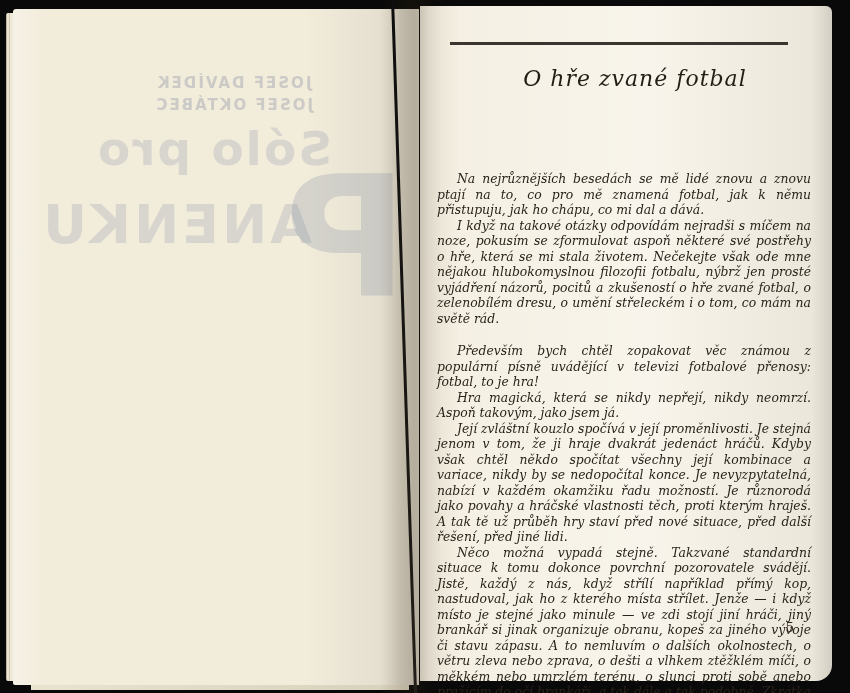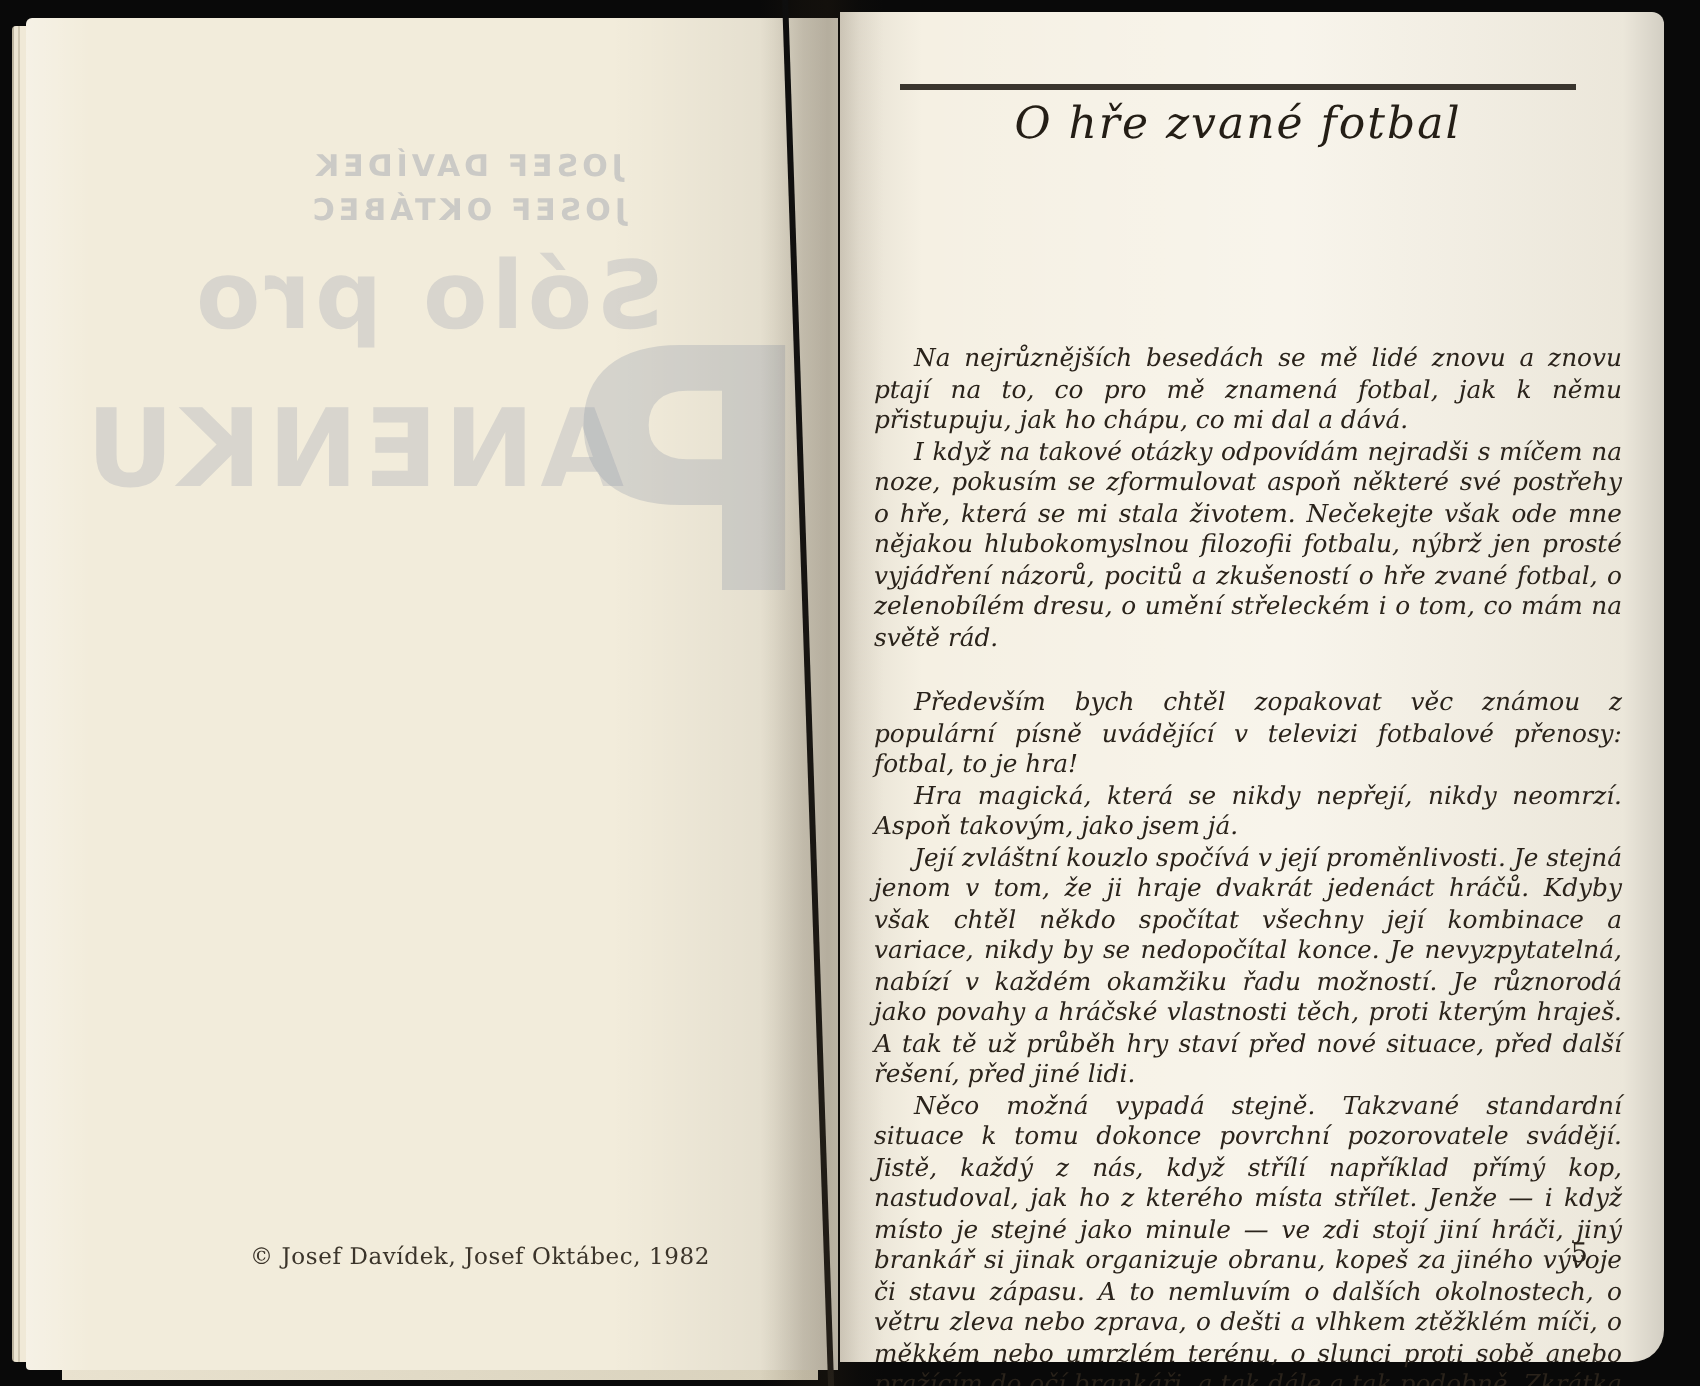--- a/index.html
+++ b/index.html
@@ -98,21 +98,21 @@
       rgba(0,0,0,0.04) 95%, rgba(0,0,0,0.14) 100%);
     border-radius: 0 6px 16px 0;
   }
   .title-rule {
     position: absolute; left: 30px; top: 36px;
     width: 338px; height: 3px;
     background: #3a352e;
   }
   .chapter-title {
     position: absolute; left: 30px; top: 44px;
-    width: 338px; margin: 0;
+    width: 338px; margin: 16px;
     text-align: center;
     font-style: italic; font-weight: normal;
     font-size: 22px; letter-spacing: 1px;
     color: #241e16;
   }
   .body-text {
     position: absolute; left: 17px; top: 165px;
     width: 374px;
     font-style: italic;
     font-size: 12.4px; line-height: 15.5px;
@@ -138,21 +138,20 @@
     <div class="showthrough">
       <div class="ghost-authors">
         <div>JOSEF DAVÍDEK</div>
         <div>JOSEF OKTÁBEC</div>
       </div>
       <div class="ghost-p">P</div>
       <div class="ghost-t1">Sólo pro</div>
       <div class="ghost-t2">ANENKU</div>
     </div>
 
-    <div class="copyright">© Josef Davídek, Josef Oktábec, 1982</div>
   </div>
 
   <div class="gutter-shadow"></div>
   <div class="gutter-line"></div>
 
   <div class="page page-right">
     <div class="title-rule"></div>
     <h1 class="chapter-title">O hře zvané fotbal</h1>
 
     <div class="body-text">

